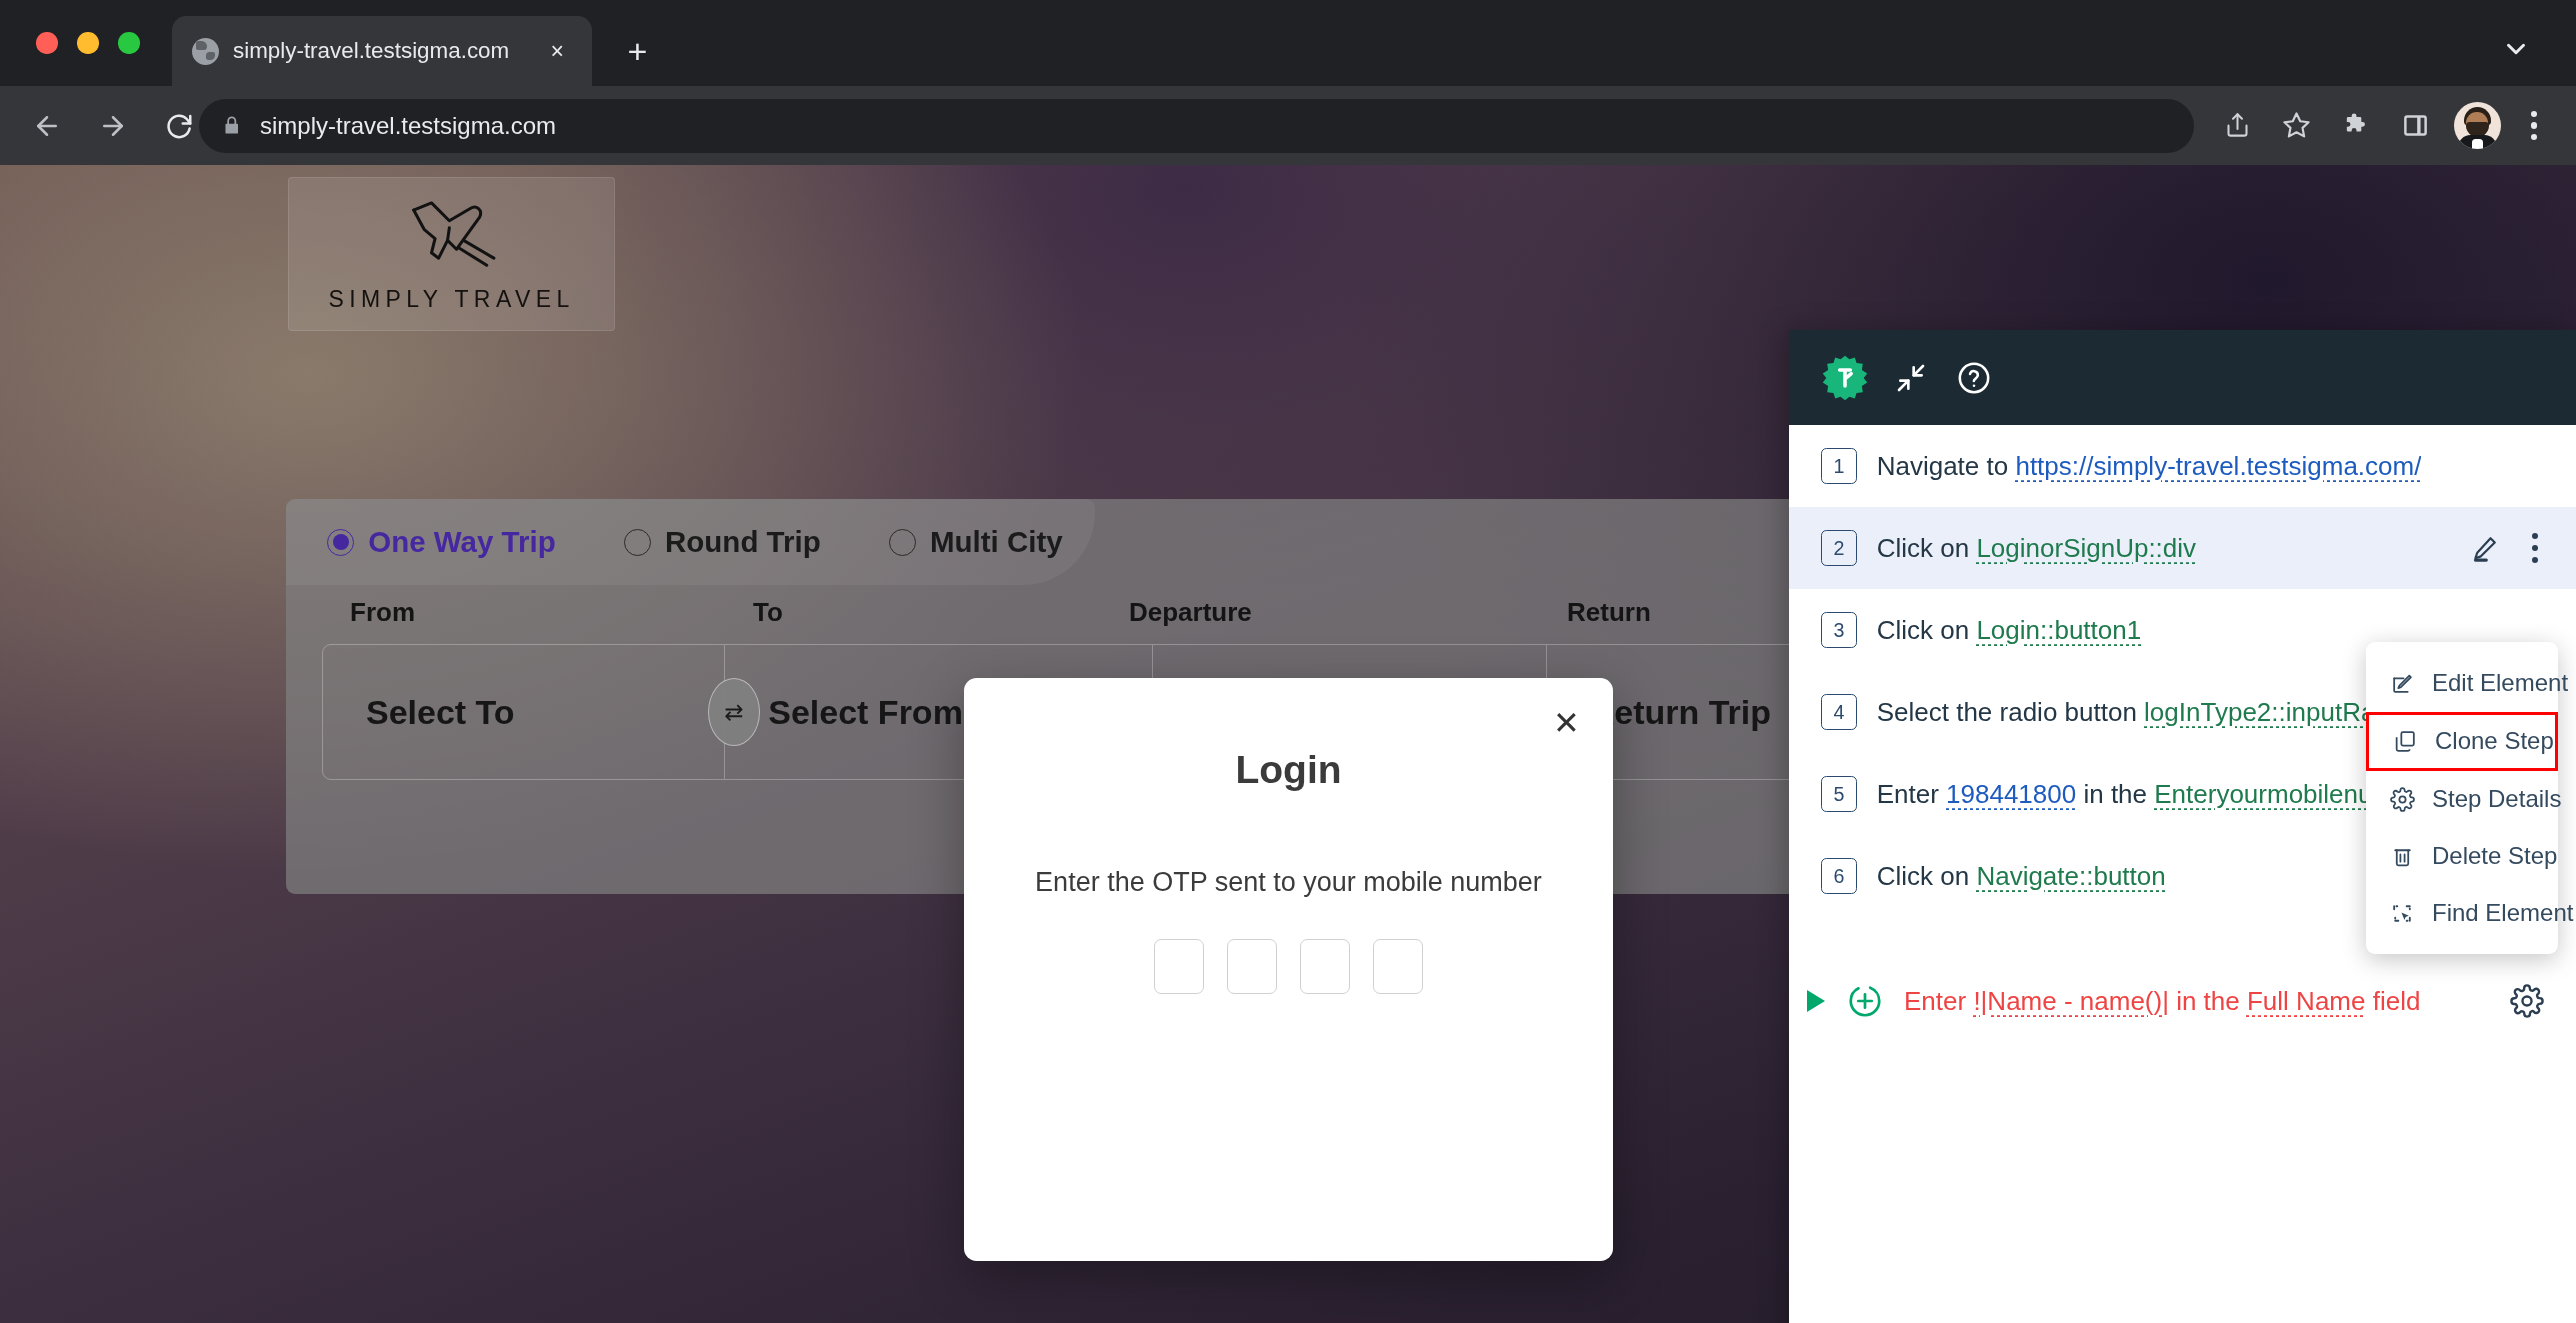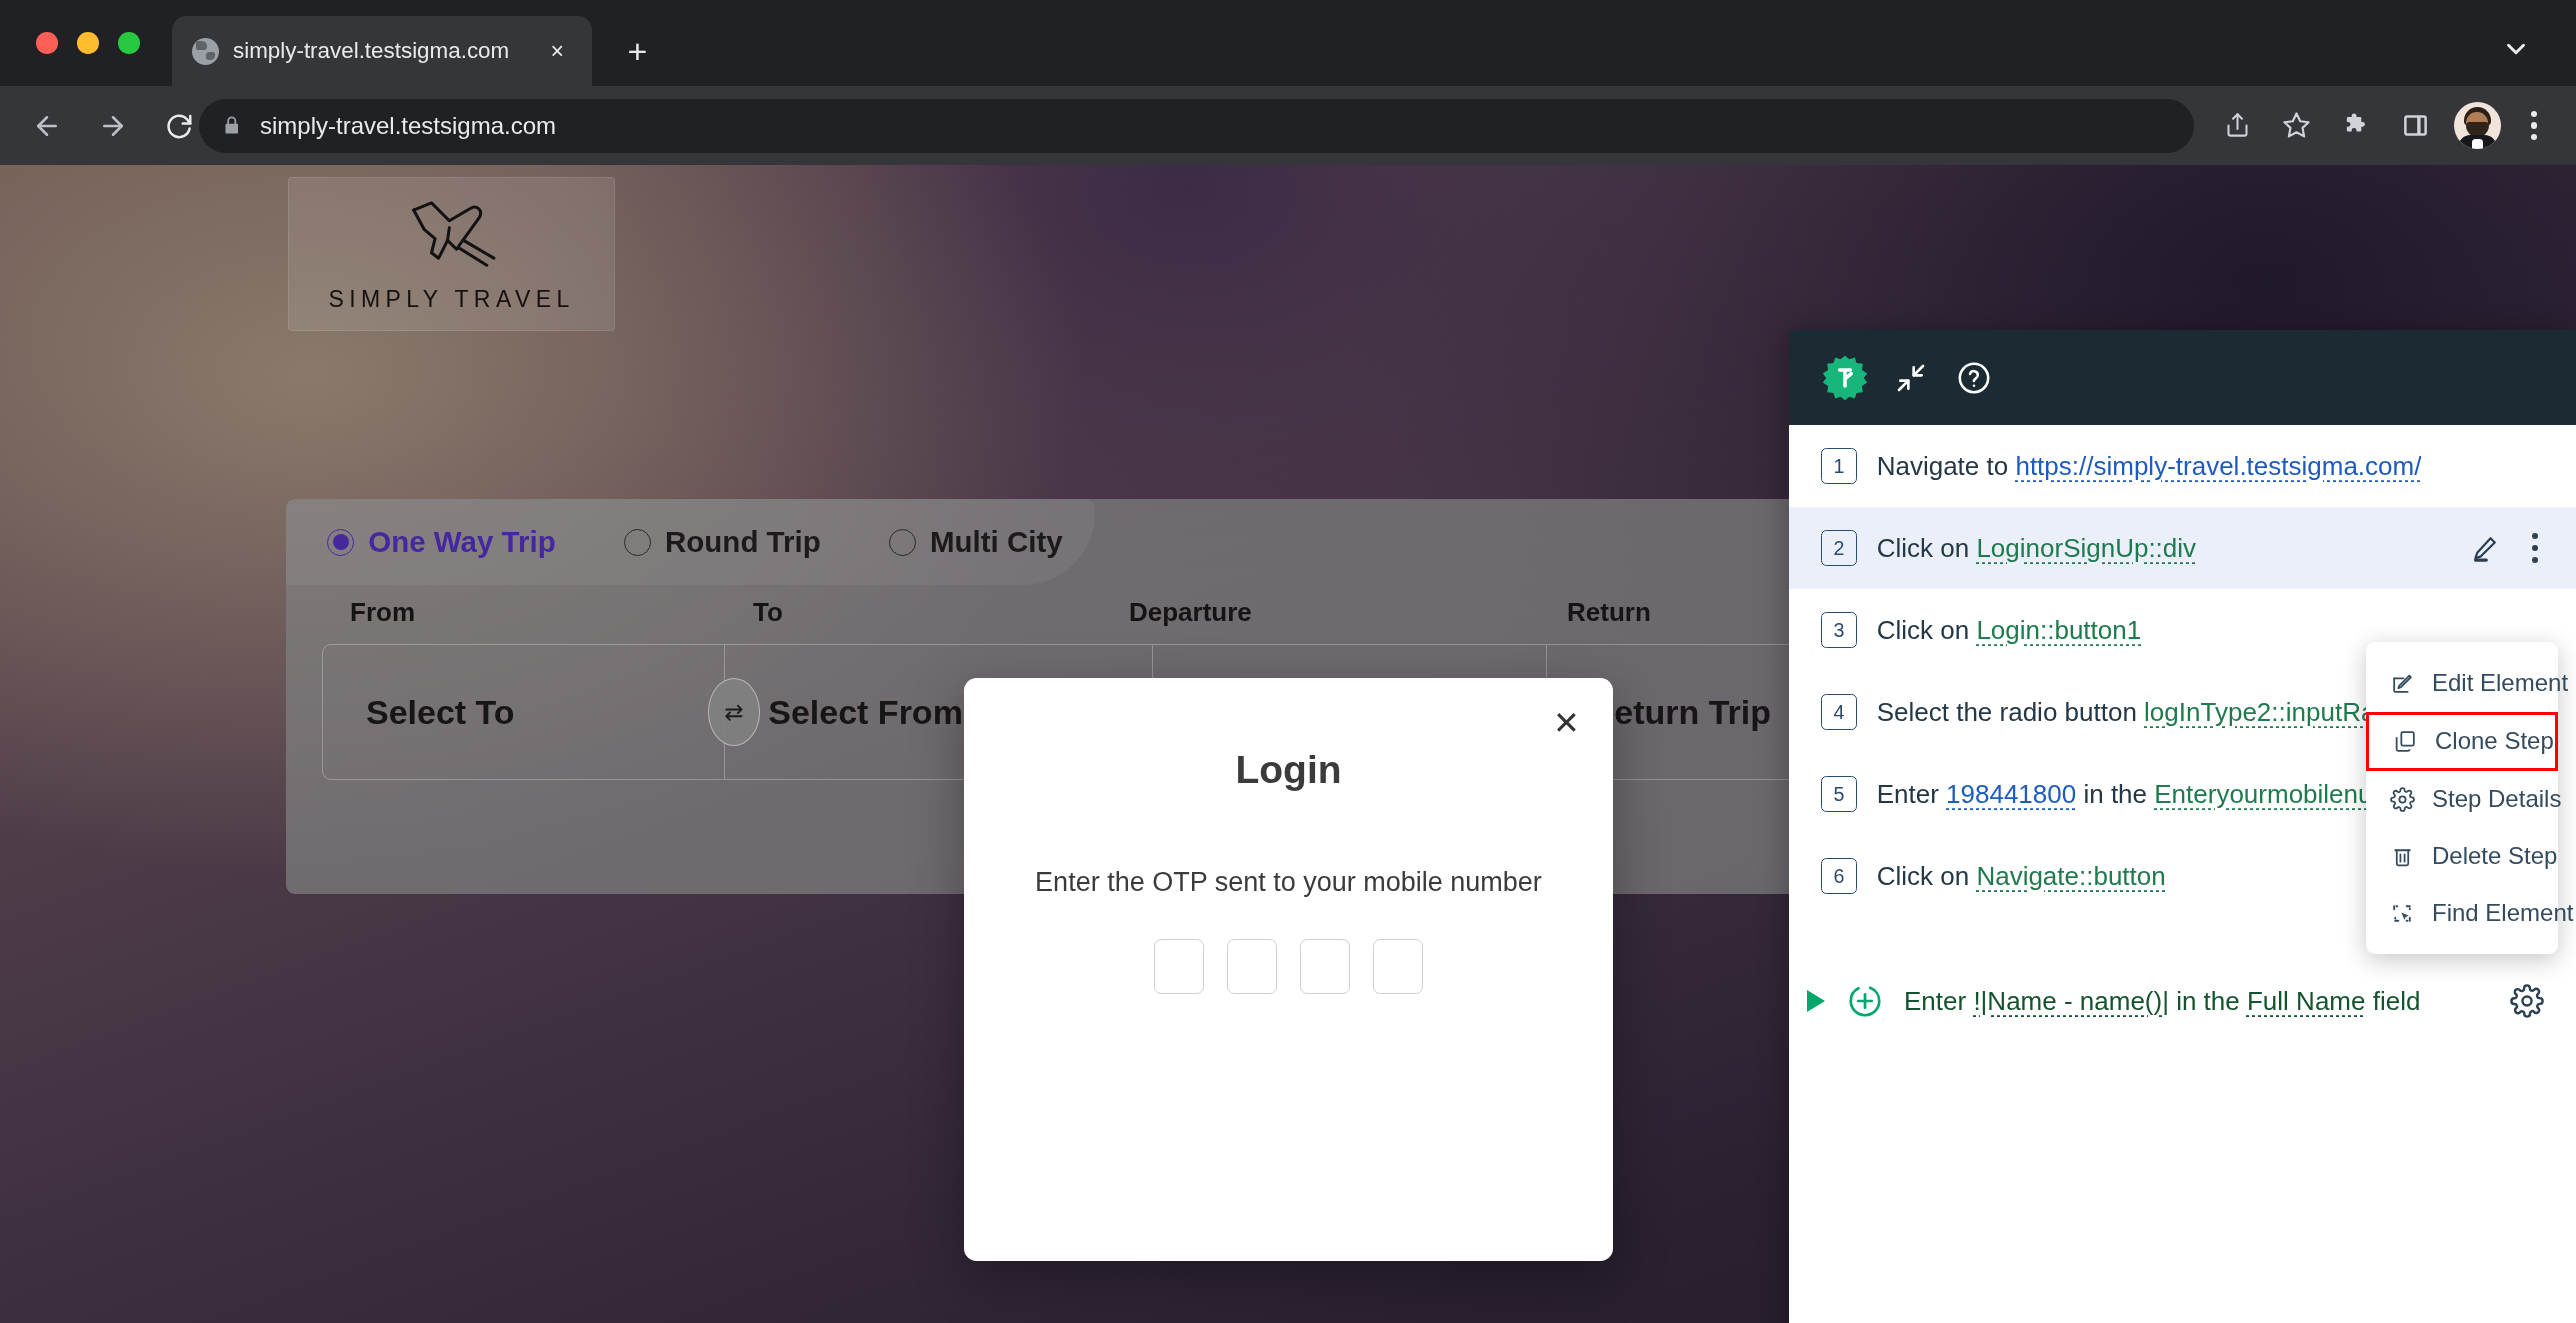--- a/index.html
+++ b/index.html
@@ -326,21 +326,21 @@
     padding: 0 32px 0 18px; margin-top: 41px;
   }
   .play-tri {
     width: 0; height: 0; flex: 0 0 auto;
     border-left: 18px solid #00a86b;
     border-top: 11.6px solid transparent;
     border-bottom: 11.6px solid transparent;
   }
   .plus-circ { width: 36px; height: 36px; flex: 0 0 auto; }
   .newstep-text {
-    flex: 1; font-size: 26px; color: #14532d; white-space: nowrap; overflow: hidden;
+    flex: 1; font-size: 26px; color: #ef4444; white-space: nowrap; overflow: hidden;
   }
   .newstep-text .ph { text-decoration: underline dotted; text-underline-offset: 6.3px; }
   .gear-right { width: 34px; height: 34px; color: #2b3e52; flex: 0 0 auto; }
 
   
   .ctxmenu {
     position: absolute; right: 18px; top: 284px;
     width: 192px;
     background: #fff; border-radius: 9px;
     box-shadow: 0 5.4px 25px rgba(0,0,0,0.22);

